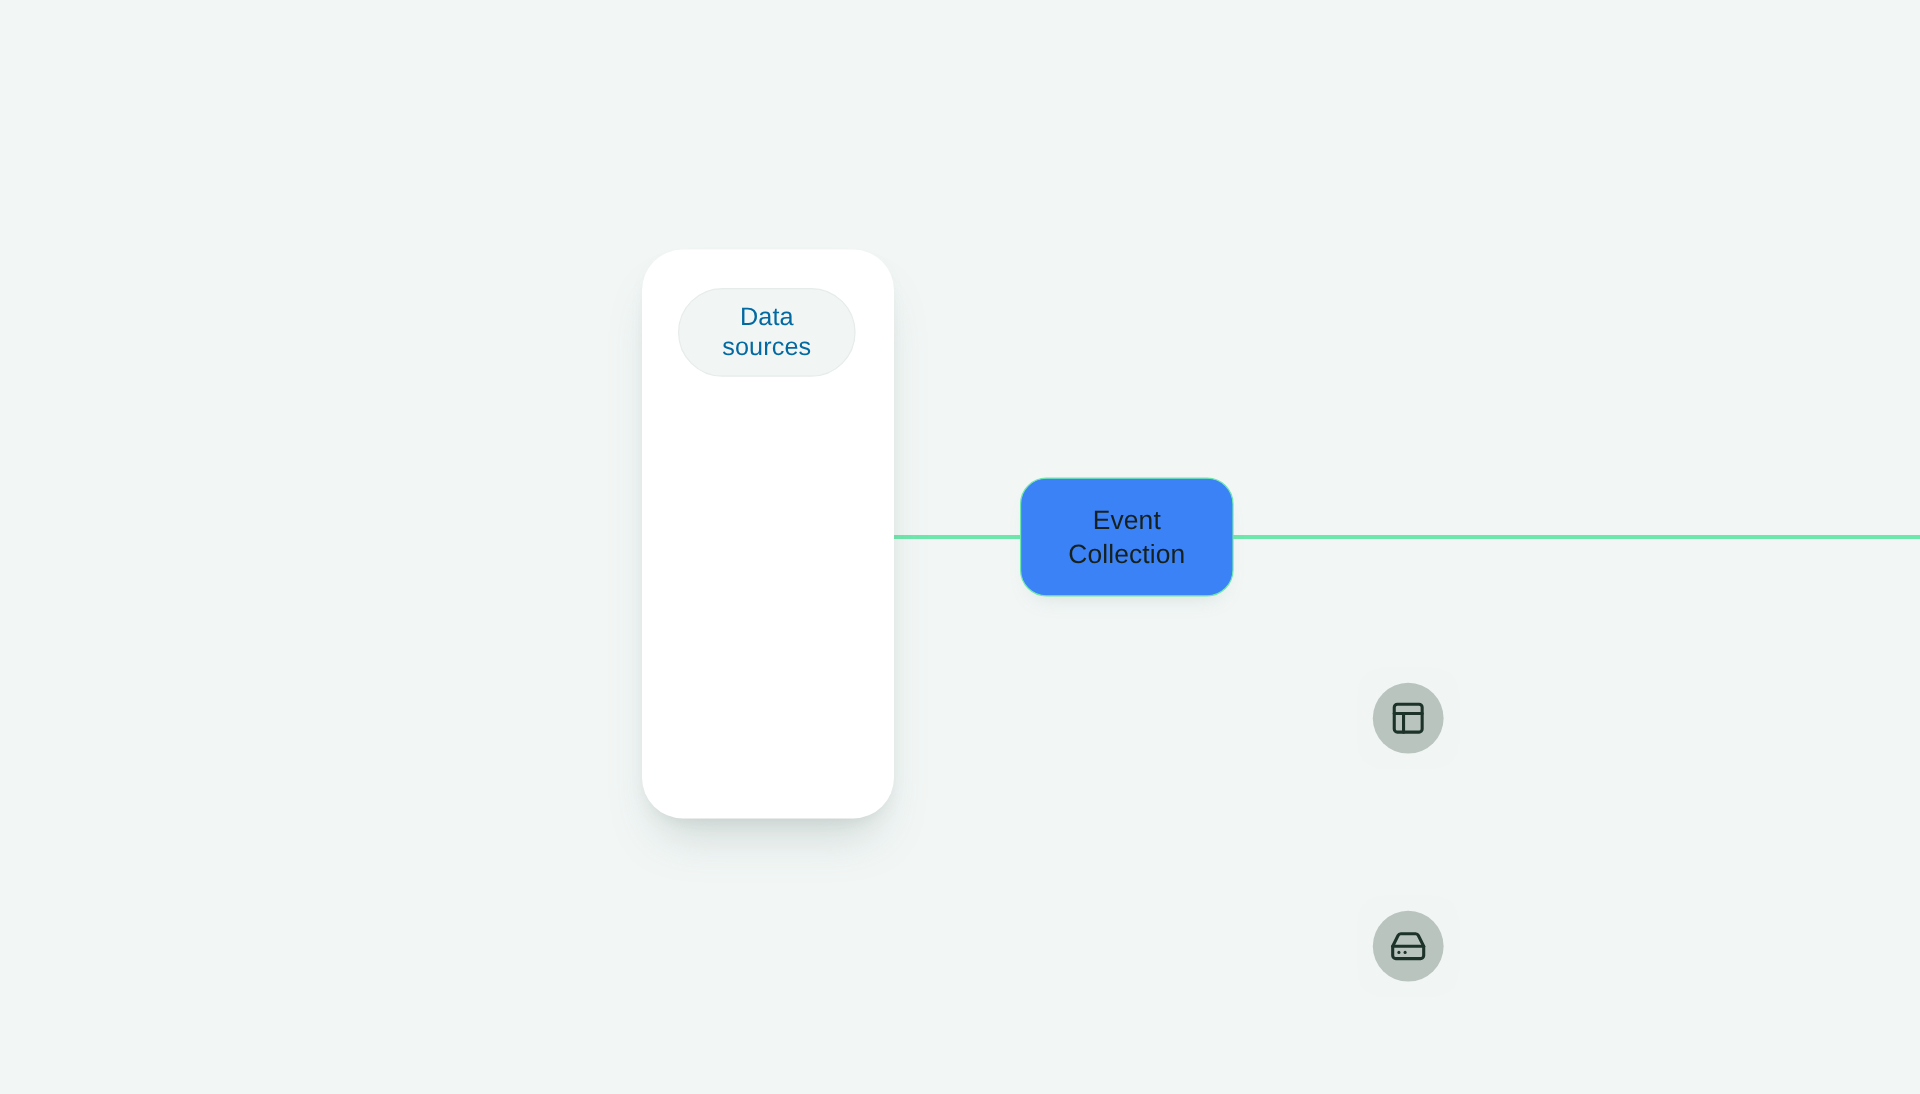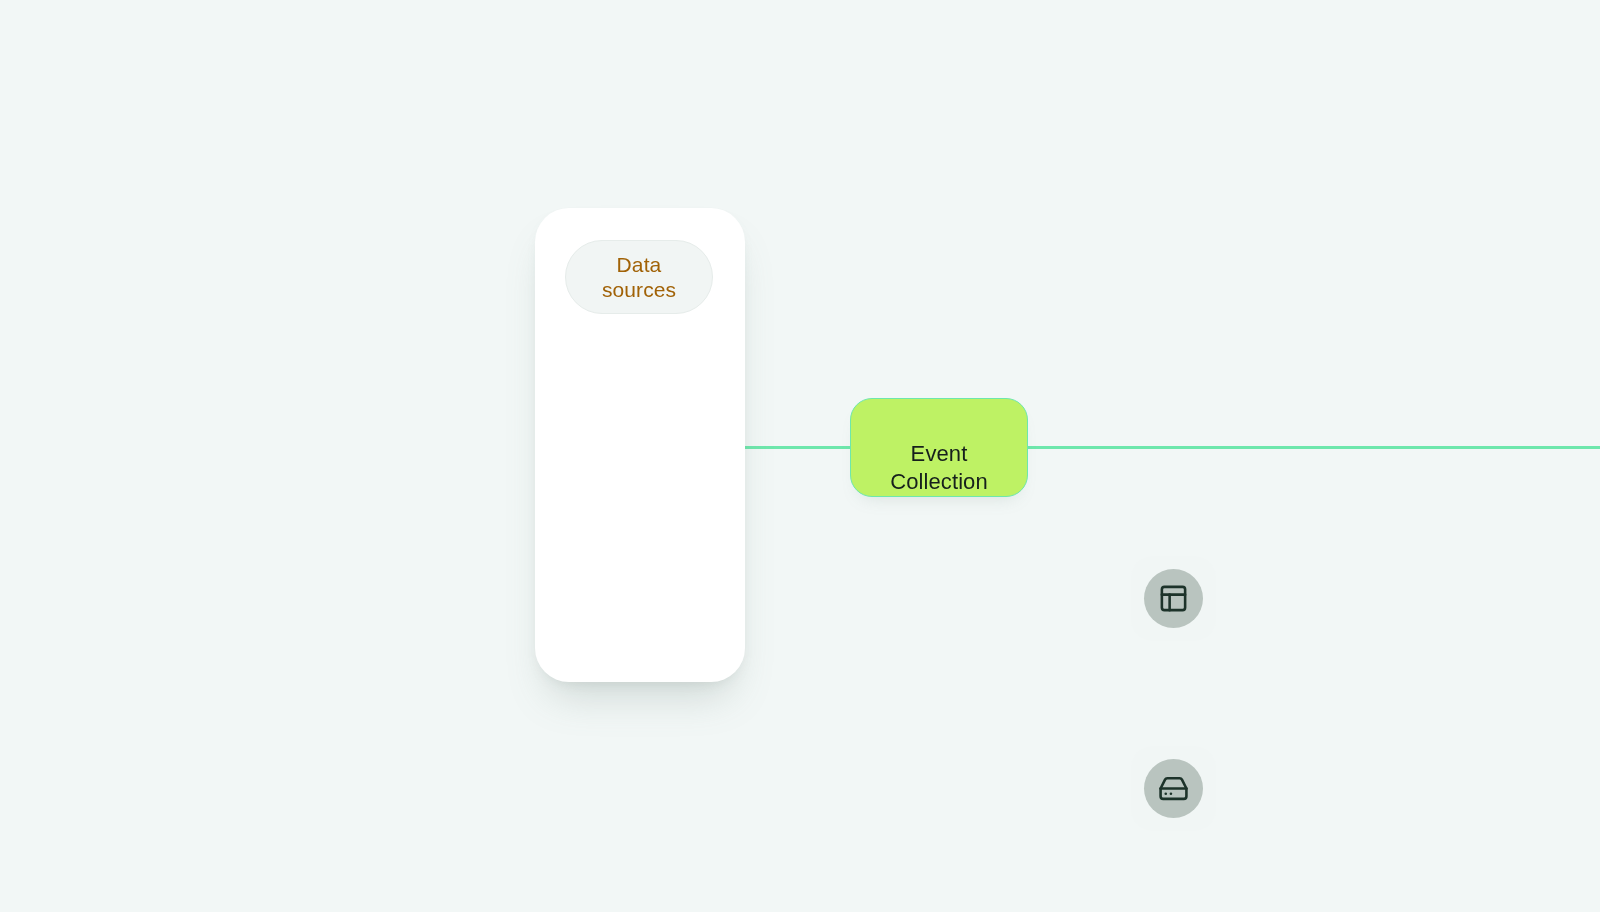--- a/index.html
+++ b/index.html
@@ -56,21 +56,21 @@
     border: 1px solid #e6ecea;
     border-radius: 999px;
     display: flex;
     align-items: center;
     justify-content: center;
     box-sizing: border-box;
   }
   #group-title-pill .pill-text {
     font-size: 21px;
     line-height: 25px;
-    color: #a16207;
+    color: #0369a1;
     text-align: center;
     letter-spacing: 0.1px;
     white-space: pre-line;
   }
 
   
   .node-tile {
     position: absolute;
     left: 596px;
     width: 85px;
@@ -95,25 +95,25 @@
   }
   .node-circle svg { display: block; }
 
   
   #node-event-collection {
     position: absolute;
     left: 850px;
     top: 398px;
     width: 178px;
     height: 99px;
-    background: #bef264;
+    background: #3b82f6;
     border: 1.6px solid #6ee7ac;
     border-radius: 22px;
     display: flex;
-    align-items: flex-end;
+    align-items: center;
     justify-content: center;
     box-sizing: border-box;
     box-shadow: 0 10px 18px -10px rgba(120, 140, 133, 0.22);
   }
   #node-event-collection .node-label {
     font-size: 22px;
     line-height: 28px;
     color: #16201c;
     text-align: center;
     letter-spacing: 0.1px;

